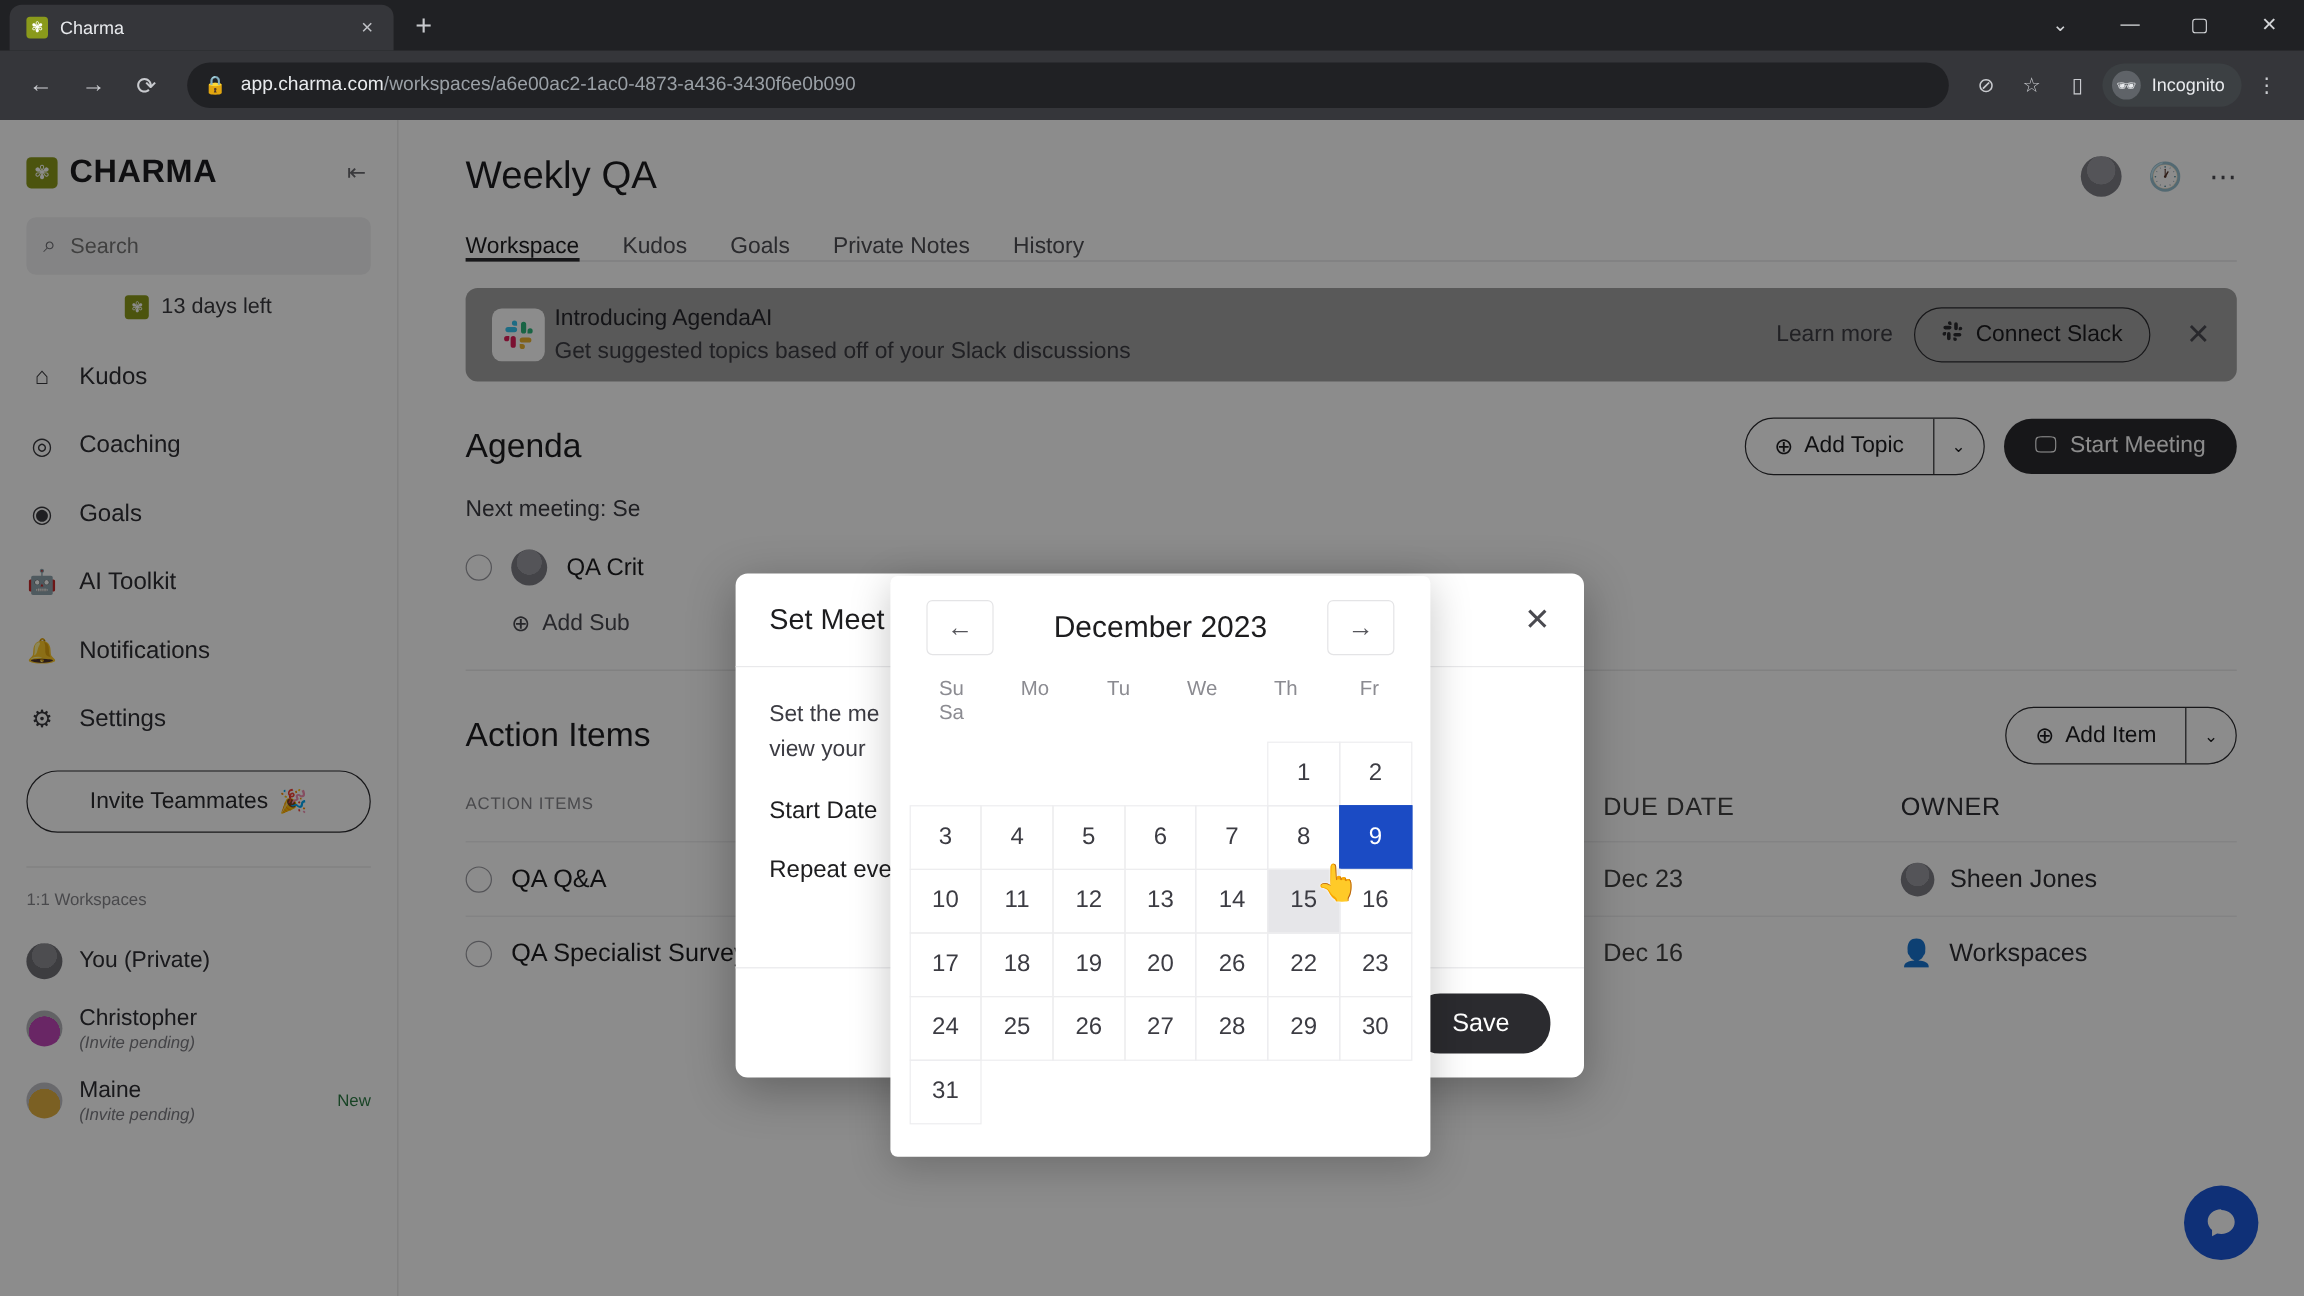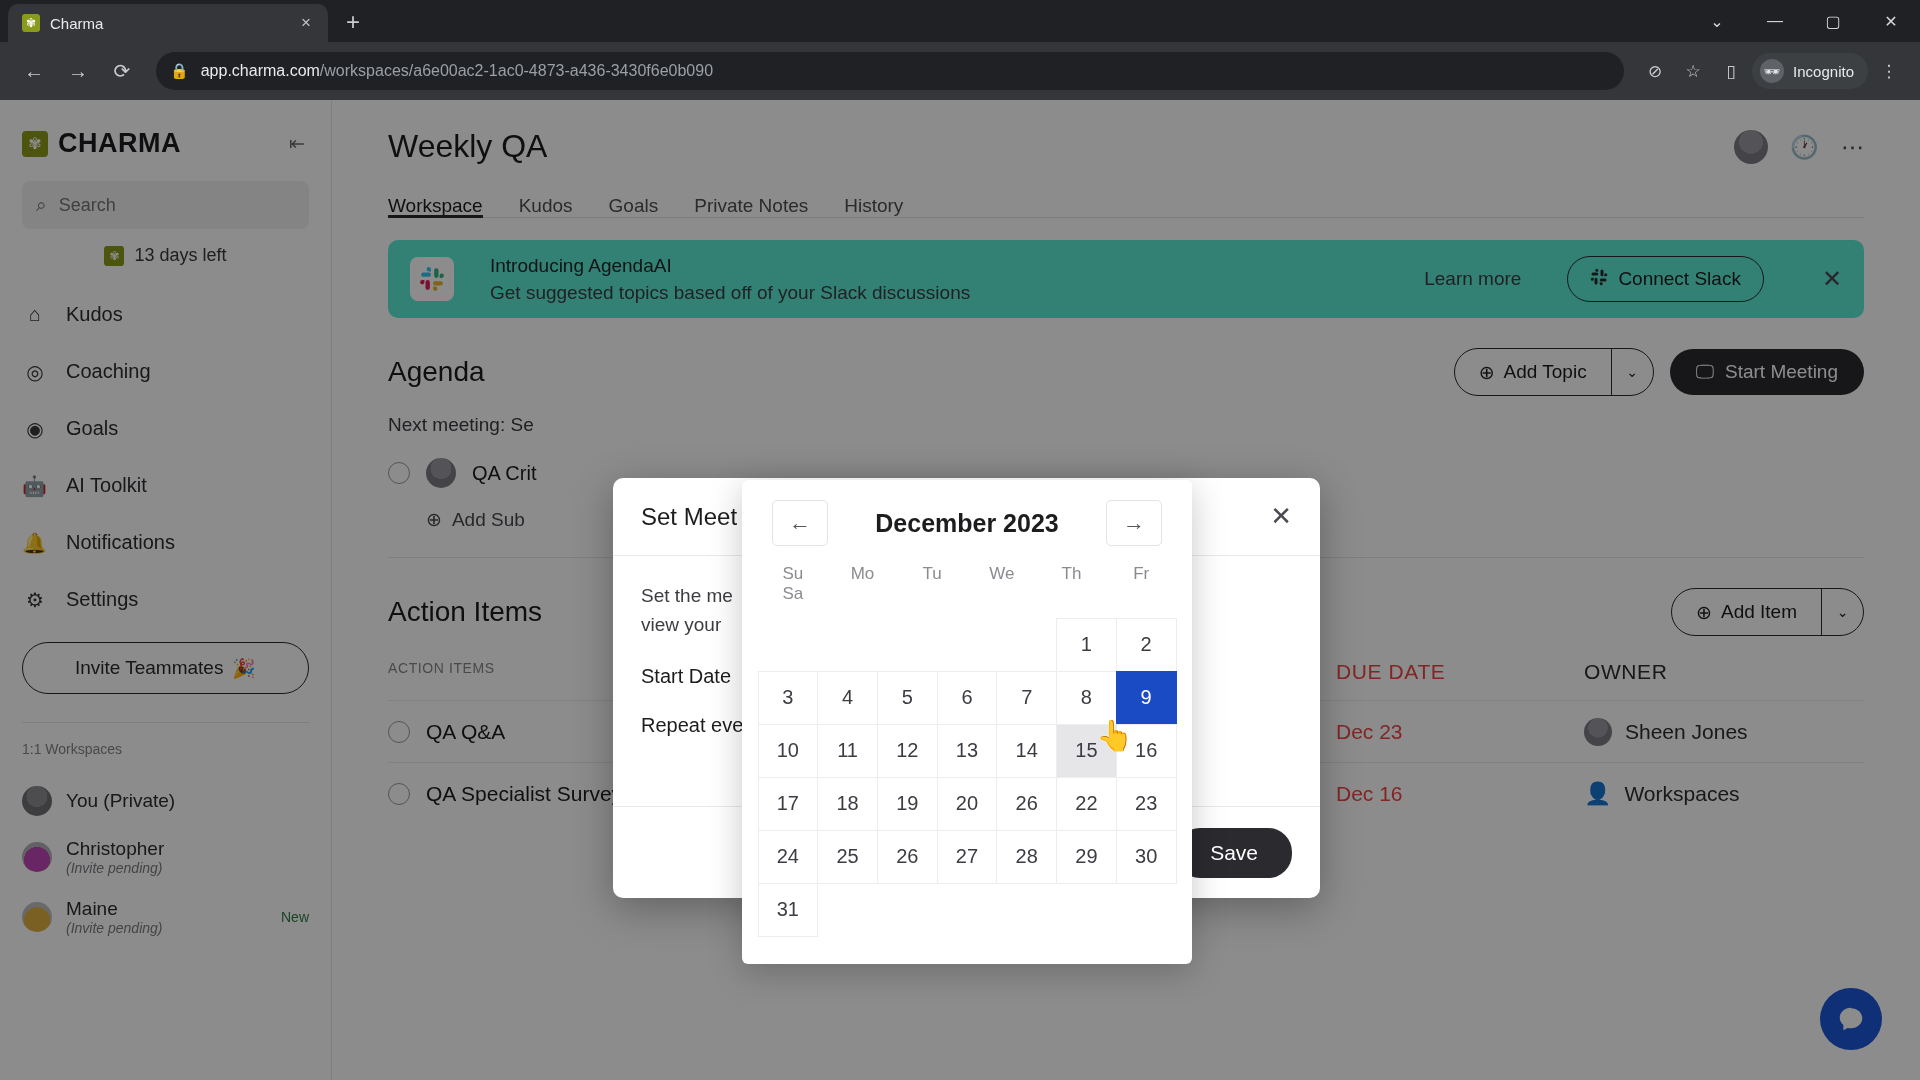--- a/index.html
+++ b/index.html
@@ -114,22 +114,22 @@
   .head-av { width: 34px; height: 34px; border-radius: 50%;
              background: radial-gradient(circle at 50% 35%, #9a9aa1 0 42%, #7c7c84 43% 100%); cursor: pointer;}
   .head-ico { font-size: 23px; color: #4a4a50; cursor: pointer; }
 
   .tabs { display: flex; gap: 36px; margin-top: 30px; border-bottom: 1px solid #e2e2e4; }
   .tabi { font-size: 19px; color: #4f4f55; padding-bottom: 0; cursor: pointer; position: relative; }
   .tabi.active { color: #1d1d1f; }
   .tabi.active::after { content: ""; position: absolute; left: 0; right: 0; bottom: -1px; height: 3px; background: #2b2b2f; }
 
   .banner {
-    margin-top: 22px; height: 78px; background: #5eead4; border-radius: 10px;
-    display: flex; align-items: center; padding: 0 22px; gap: 36px;
+    margin-top: 22px; height: 78px; background: #a3a3a3; border-radius: 10px;
+    display: flex; align-items: center; padding: 0 22px; gap: 8px;
   }
   .slack-ico { width: 44px; height: 44px; border-radius: 8px; background: #fff;
                display:flex;align-items:center;justify-content:center; flex: 0 0 auto;}
   .banner-txts { flex: 1 1 auto; }
   .banner-t1 { font-size: 19px; color: #26262b; margin-bottom: 5px; }
   .banner-t2 { font-size: 19px; color: #3c3c43; }
   .banner-link { font-size: 19px; color: #3c3c43; cursor: pointer; margin-right: 10px;}
   .connect-btn { border: 1.6px solid #2b2b2f; border-radius: 24px; height: 46px;
                  display: flex; align-items: center; gap: 10px; padding: 0 22px;
                  font-size: 19px; color: #1d1d1f; cursor: pointer; }
@@ -155,21 +155,21 @@
 
   
   .tbl { margin-top: 24px; }
   .tbl-head { display: flex; font-size: 14px; color: #86868b; letter-spacing: 0.6px; padding: 0 0 16px 0; }
   .c-name { flex: 1 1 auto; }
   .c-date { width: 248px; }
   .c-owner { width: 280px; }
   .tbl-row { display: flex; align-items: center; border-top: 1px solid #ececee; height: 62px; font-size: 21px; color: #1d1d1f; }
   .tbl-row .c-name { display: flex; align-items: center; gap: 16px; }
   .row-icons { display: flex; align-items: center; gap: 22px; color: #8b8b91; font-size: 17px; margin-right: 28px;}
-  .c-date { color: #ef4444; font-size: 21px;}
+  .c-date { color: #404040; font-size: 21px;}
   .c-owner { display: flex; align-items: center; gap: 13px; color: #2e2e33; font-size: 21px;}
   .ow-av { width: 28px; height: 28px; border-radius: 50%;
            background: radial-gradient(circle at 50% 35%, #9a9aa1 0 42%, #7c7c84 43% 100%); }
 
   
   .overlay { position: absolute; inset: 0; background: rgba(0,0,0,0.45); }
 
   
   .modal {
     position: absolute; left: 613px; top: 378px; width: 707px; height: 420px;
@@ -189,21 +189,21 @@
 
   
   .dp {
     position: absolute; left: 742px; top: 380px; width: 450px;
     background: #fff; border-radius: 6px; box-shadow: 0 8px 34px rgba(0,0,0,0.22);
     padding: 14px 16px 28px 16px;
   }
   .dp-head { display: flex; align-items: center; justify-content: space-between; padding: 6px 14px 18px 14px; }
   .dp-nav { width: 56px; height: 46px; border: 1px solid #e4e4e6; border-radius: 5px; background: #fff;
             display: flex; align-items: center; justify-content: center; font-size: 22px; color: #55555b; cursor: pointer;}
-  .dp-month { font-size: 25px; font-weight: bold; color: #1d1d1f; }
+  .dp-month { font-size: 25px; font-weight: normal; color: #1d1d1f; }
   .dp-dows { display: grid; grid-template-columns: repeat(6, 1fr); margin-bottom: 14px; }
   .dp-dow { text-align: center; font-size: 17px; color: #8b8b91; }
   .dp-grid { display: grid; grid-template-columns: repeat(7, 1fr); }
   .dp-cell { height: 54px; display: flex; align-items: center; justify-content: center;
              font-size: 20px; color: #3c3c43; cursor: pointer; border: 1px solid #ededef; margin: -0.5px; }
   .dp-cell.empty { border: none; cursor: default; }
   .dp-cell.sel { background: #1b4bc4; color: #fff; border-color: #1b4bc4; }
   .dp-cell.hov { background: #e6e6e9; }
   .cursor-hand { position: absolute; left: 1096px; top: 618px; font-size: 30px; pointer-events: none; z-index: 50;
                  text-shadow: 0 0 2px #fff; }

